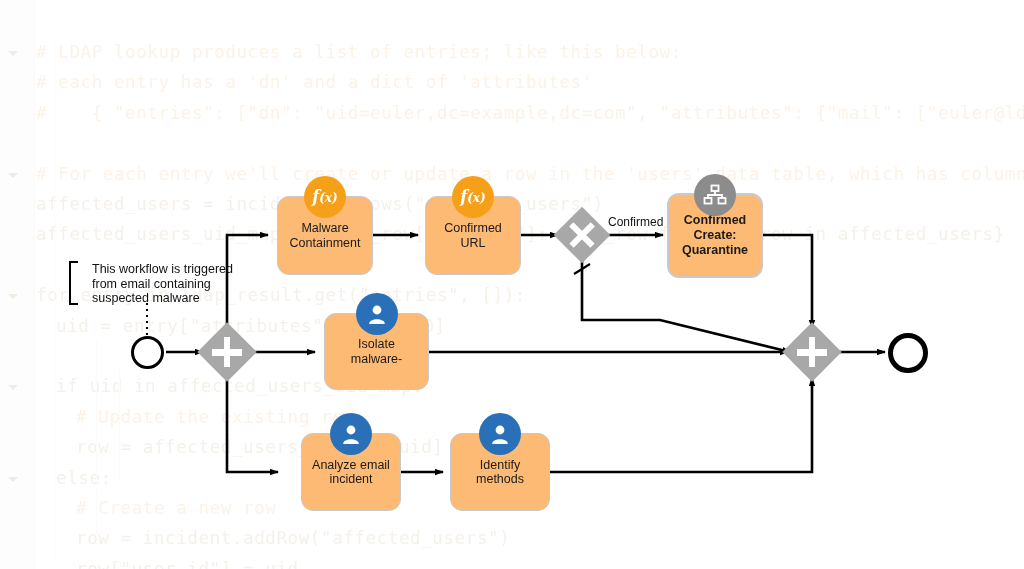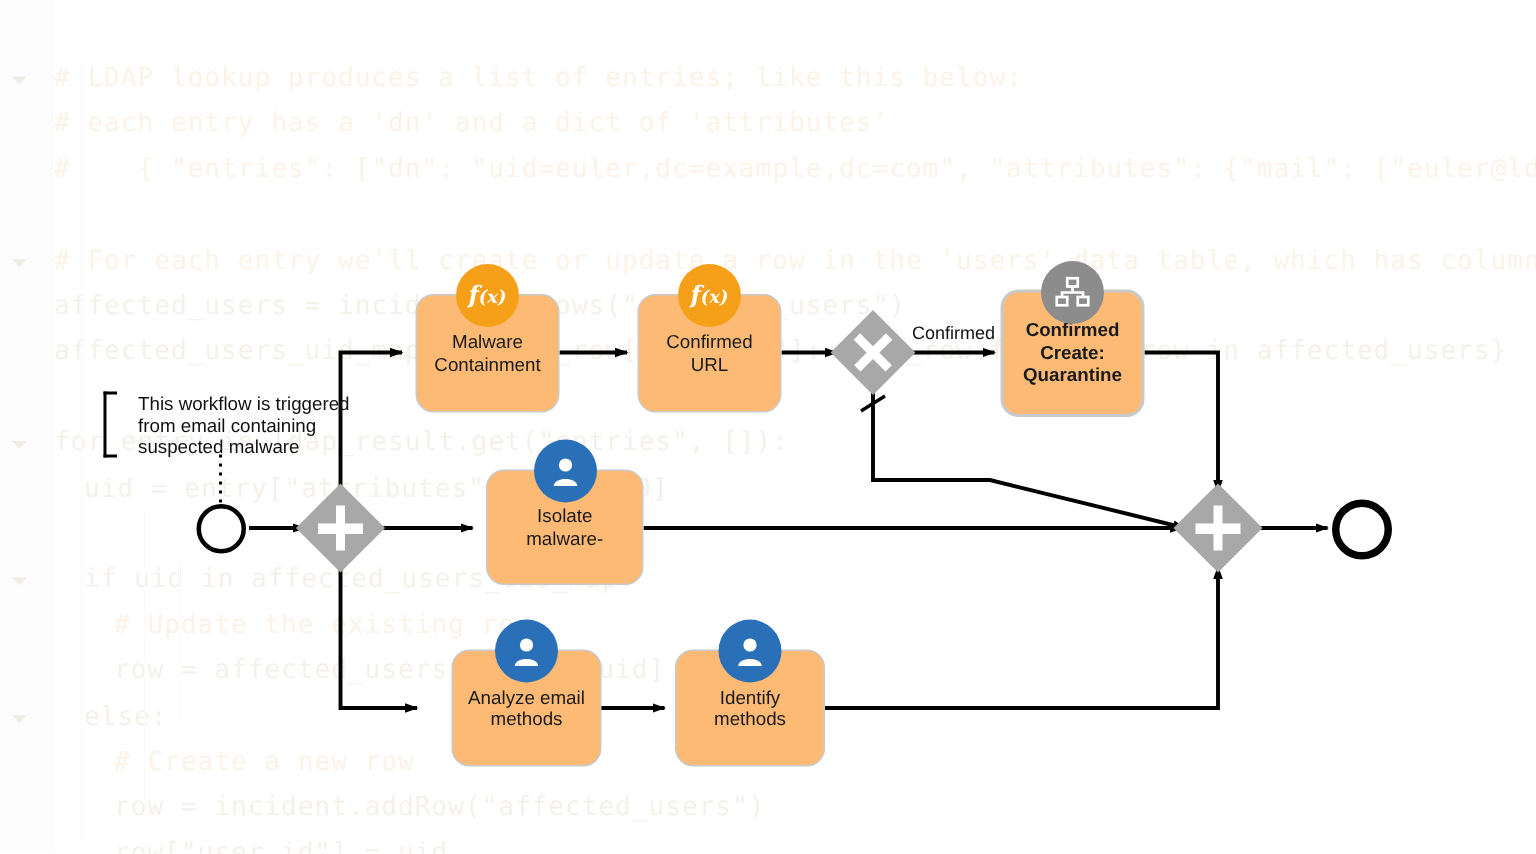--- a/index.html
+++ b/index.html
@@ -310,21 +310,21 @@
 
   <div class="node task" style="left:287px; top:433px; width:100px; height:78px;margin-left:14px;">
     <div class="task-icon icon-user">
       <svg width="24" height="24" viewBox="0 0 24 24">
         <circle cx="12" cy="8" r="4.4" fill="#fff"></circle>
         <path d="M4.2,22 C4.2,15.8 19.8,15.8 19.8,22 Z" fill="#fff"></path>
       </svg>
     </div>
     <div class="task-label">
       <div>Analyze email</div>
-      <div>methods</div>
+      <div>incident</div>
     </div>
   </div>
 
   <div class="node task" style="left:450px; top:433px; width:100px; height:78px;">
     <div class="task-icon icon-user">
       <svg width="24" height="24" viewBox="0 0 24 24">
         <circle cx="12" cy="8" r="4.4" fill="#fff"></circle>
         <path d="M4.2,22 C4.2,15.8 19.8,15.8 19.8,22 Z" fill="#fff"></path>
       </svg>
     </div>

